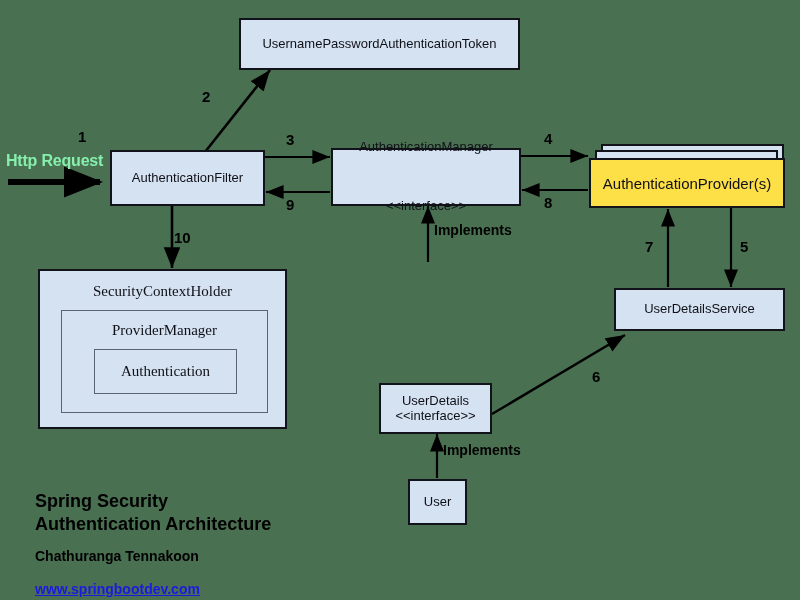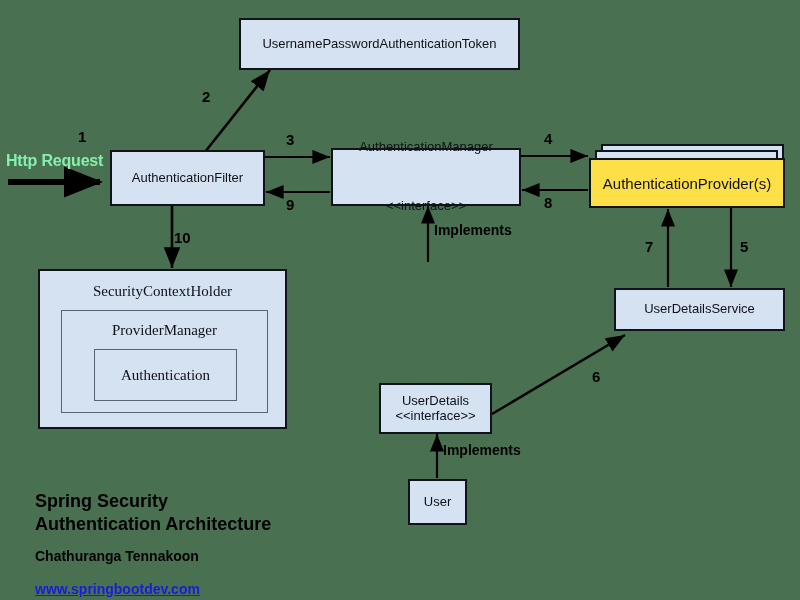--- a/index.html
+++ b/index.html
@@ -218,21 +218,21 @@
   </div>
 
   <div class="node" style="left:408px; top:479px; width:59px; height:46px;align-items:center;">
     <span class="ln">User</span>
   </div>
 
   <div class="ctx-outer" style="left:38px; top:269px; width:249px; height:160px;font-family:Liberation Serif, serif;">
     <div class="ctx-title" style="top:12px;">SecurityContextHolder</div>
     <div class="ctx-mid" style="left:21px; top:39px; width:207px; height:103px;">
       <div class="ctx-title" style="top:11px;">ProviderManager</div>
-      <div class="ctx-inner" style="left:32px; top:38px; width:143px; height:52px;">
+      <div class="ctx-inner" style="left:32px; top:38px; width:143px; height:45px;">
         <span class="ln">Authentication</span>
       </div>
     </div>
   </div>
 
   <div class="req-label" style="left:6px; top:152px;">Http Request</div>
   <div class="edge-label step-num" style="left:78px; top:128px;">1</div>
   <div class="edge-label step-num" style="left:202px; top:88px;">2</div>
   <div class="edge-label step-num" style="left:286px; top:131px;">3</div>
   <div class="edge-label step-num" style="left:286px; top:196px;">9</div>

